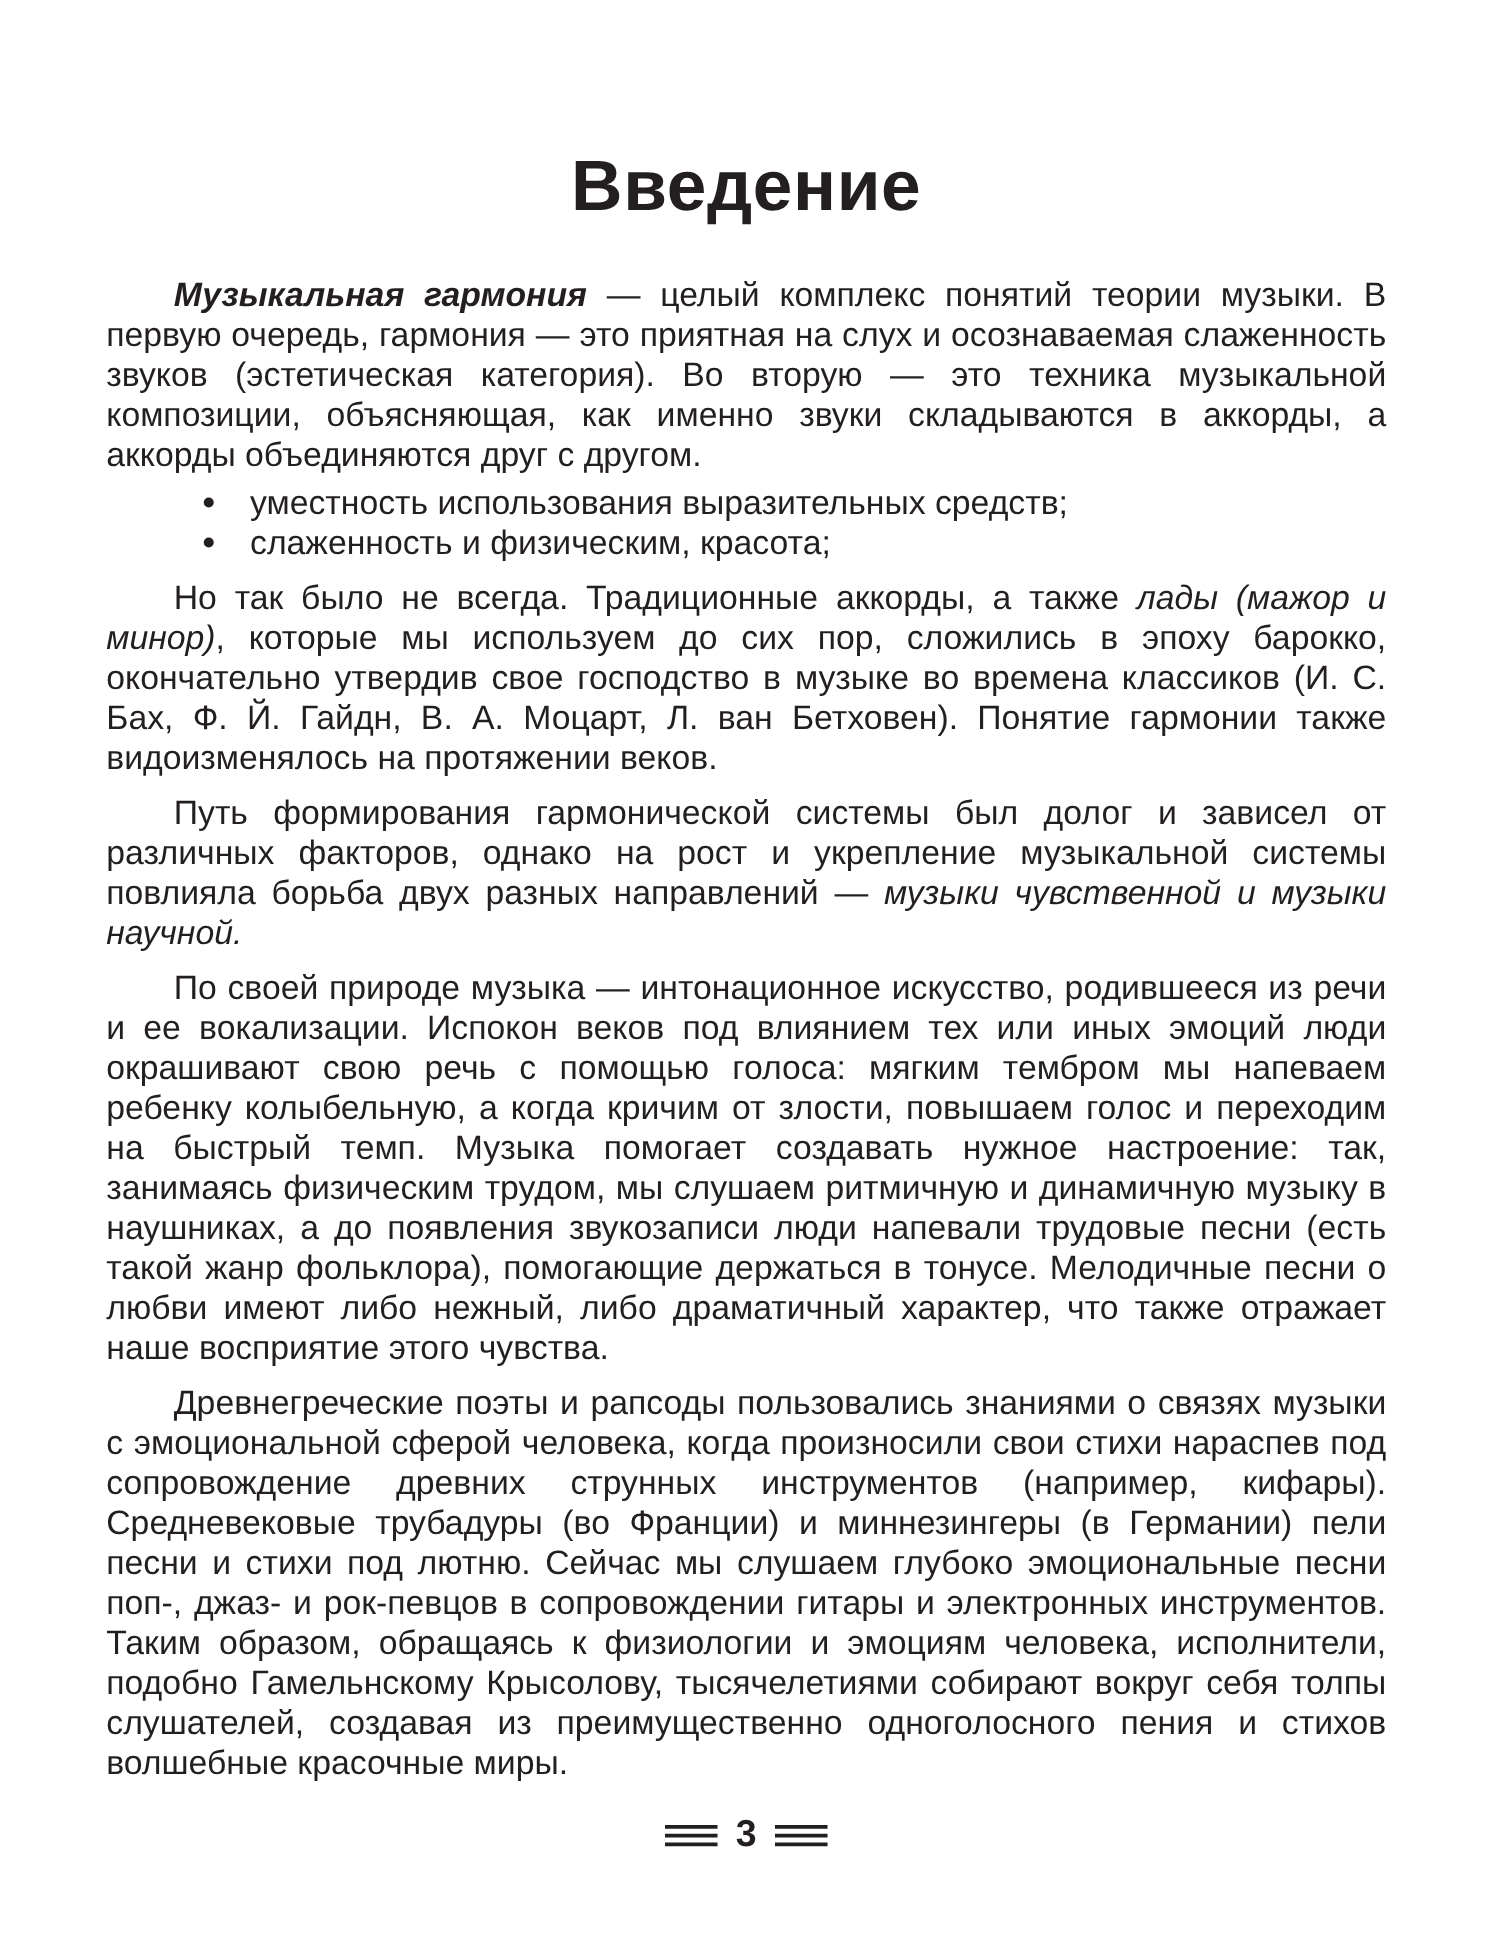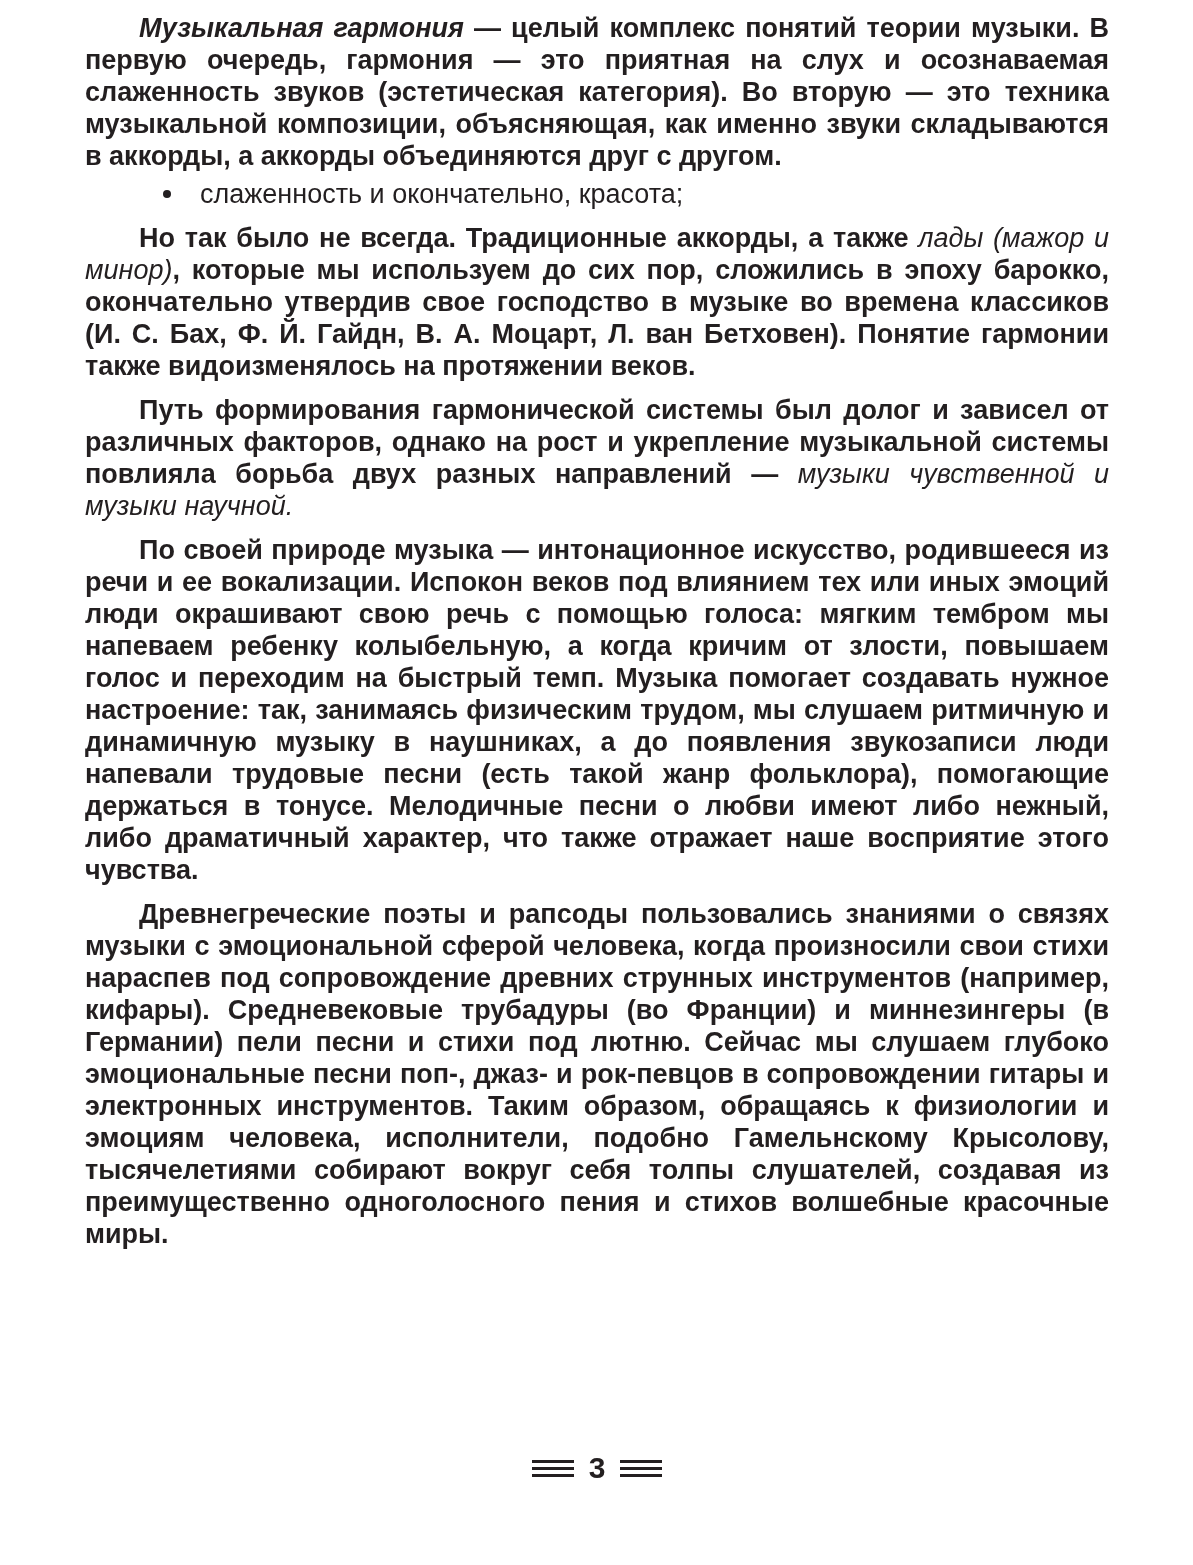--- a/index.html
+++ b/index.html
@@ -34,21 +34,21 @@
   }
   .doc-body {
     font-size: 27px;
     line-height: 32px;
     text-align: justify;
   }
   .para {
     margin: 12px 0 0 0;
     text-indent: 54px;
   }
-  .run-regular { font-style: normal; font-weight: 700; }
+  .run-regular { font-style: normal; font-weight: 400; }
   .run-italic { font-style: italic; font-weight: 400; }
   .run-bold-italic { font-style: italic; font-weight: 700; }
   ul.bullets {
     list-style: none;
     margin: 6px 0 4px 0;
     padding: 0 0 0 78px;
   }
   ul.bullets li {
     display: flex;
     align-items: flex-start;
@@ -86,27 +86,32 @@
     font-weight: 600;
     line-height: 1;
     color: #231f20;
   }
 </style>
 </head>
 <body>
 
 <div class="page">
 
+  <h1 class="doc-title">Введение</h1>
 
   <div class="doc-body">
       <p class="para"><span class="run-bold-italic">Музыкальная гармония</span><span class="run-regular"> — целый комплекс понятий теории музыки. В первую очередь, гармония — это приятная на слух и осознаваемая слаженность звуков (эстетическая категория). Во вторую — это техника музыкальной композиции, объясняющая, как именно звуки складываются в аккорды, а аккорды объединяются друг с другом.</span></p>
       <ul class="bullets">
         <li>
           <span class="dot"></span>
-          <span>слаженность и окончательно, красота;</span>
+          <span>уместность использования выразительных средств;</span>
+        </li>
+        <li>
+          <span class="dot"></span>
+          <span>слаженность и физическим, красота;</span>
         </li>
       </ul>
       <p class="para"><span class="run-regular">Но так было не всегда. Традиционные аккорды, а также </span><span class="run-italic">лады (мажор и минор)</span><span class="run-regular">, которые мы используем до сих пор, сложились в эпоху барокко, окончательно утвердив свое господство в музыке во времена классиков (И. С. Бах, Ф. Й. Гайдн, В. А. Моцарт, Л. ван Бетховен). Понятие гармонии также видоизменялось на протяжении веков.</span></p>
       <p class="para"><span class="run-regular">Путь формирования гармонической системы был долог и зависел от различных факторов, однако на рост и укрепление музыкальной системы повлияла борьба двух разных направлений — </span><span class="run-italic">музыки чувственной и музыки научной.</span></p>
       <p class="para"><span class="run-regular">По своей природе музыка — интонационное искусство, родившееся из речи и ее вокализации. Испокон веков под влиянием тех или иных эмоций люди окрашивают свою речь с помощью голоса: мягким тембром мы напеваем ребенку колыбельную, а когда кричим от злости, повышаем голос и переходим на быстрый темп. Музыка помогает создавать нужное настроение: так, занимаясь физическим трудом, мы слушаем ритмичную и динамичную музыку в наушниках, а до появления звукозаписи люди напевали трудовые песни (есть такой жанр фольклора), помогающие держаться в тонусе. Мелодичные песни о любви имеют либо нежный, либо драматичный характер, что также отражает наше восприятие этого чувства.</span></p>
       <p class="para"><span class="run-regular">Древнегреческие поэты и рапсоды пользовались знаниями о связях музыки с эмоциональной сферой человека, когда произносили свои стихи нараспев под сопровождение древних струнных инструментов (например, кифары). Средневековые трубадуры (во Франции) и миннезингеры (в Германии) пели песни и стихи под лютню. Сейчас мы слушаем глубоко эмоциональные песни поп-, джаз- и рок-певцов в сопровождении гитары и электронных инструментов. Таким образом, обращаясь к физиологии и эмоциям человека, исполнители, подобно Гамельнскому Крысолову, тысячелетиями собирают вокруг себя толпы слушателей, создавая из преимущественно одноголосного пения и стихов волшебные красочные миры.</span></p>
     </div>
 
   <div class="footer">
     <div class="ornament">

